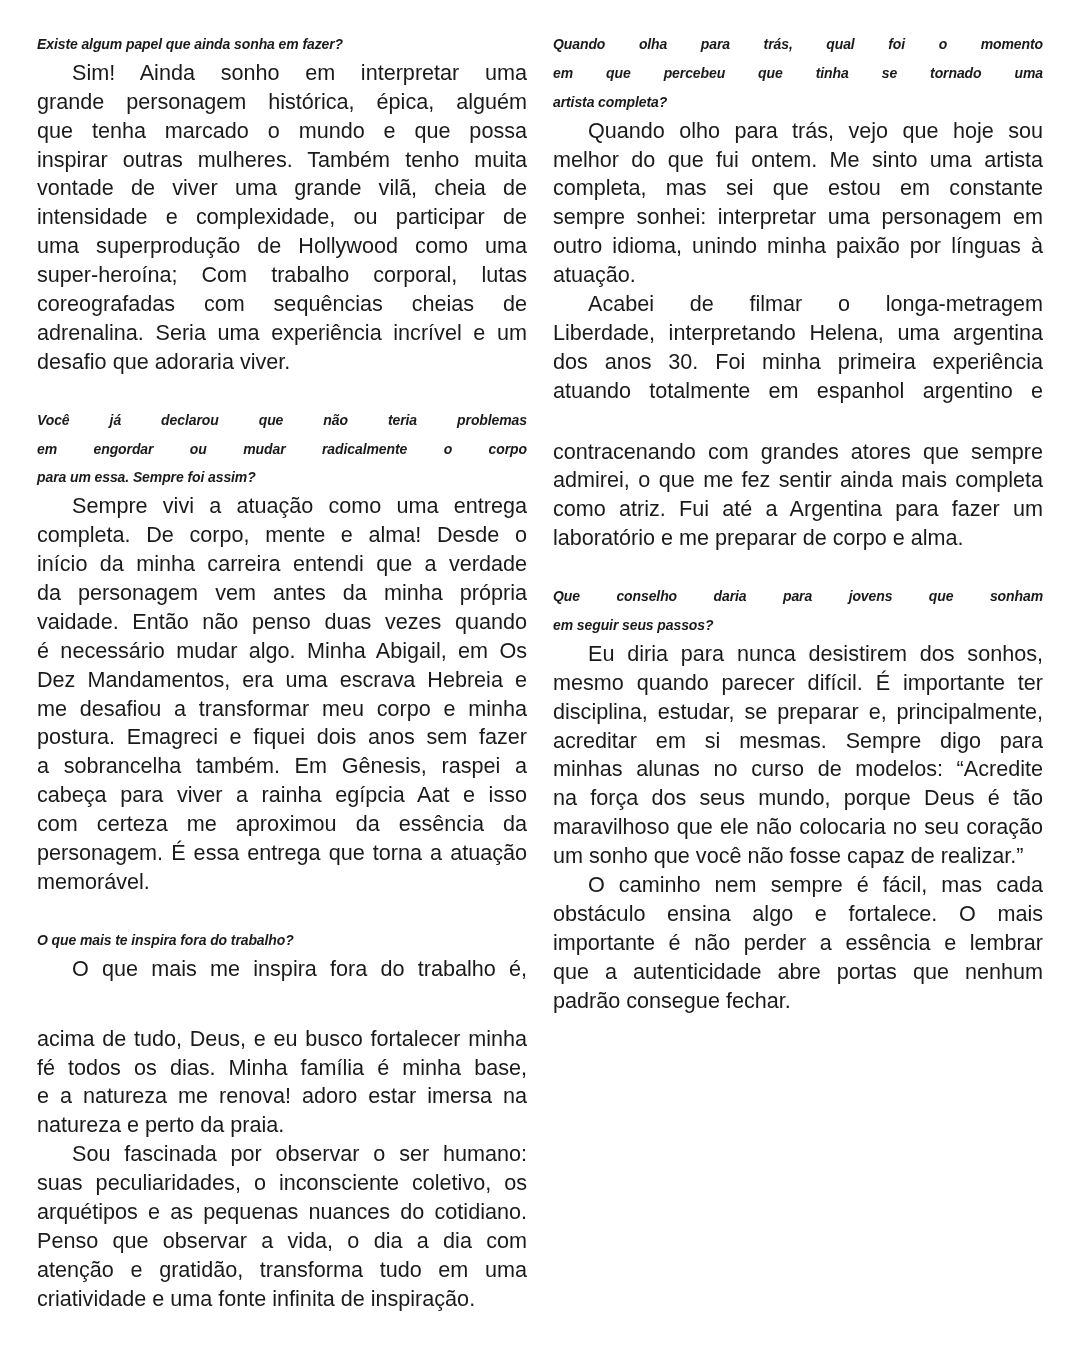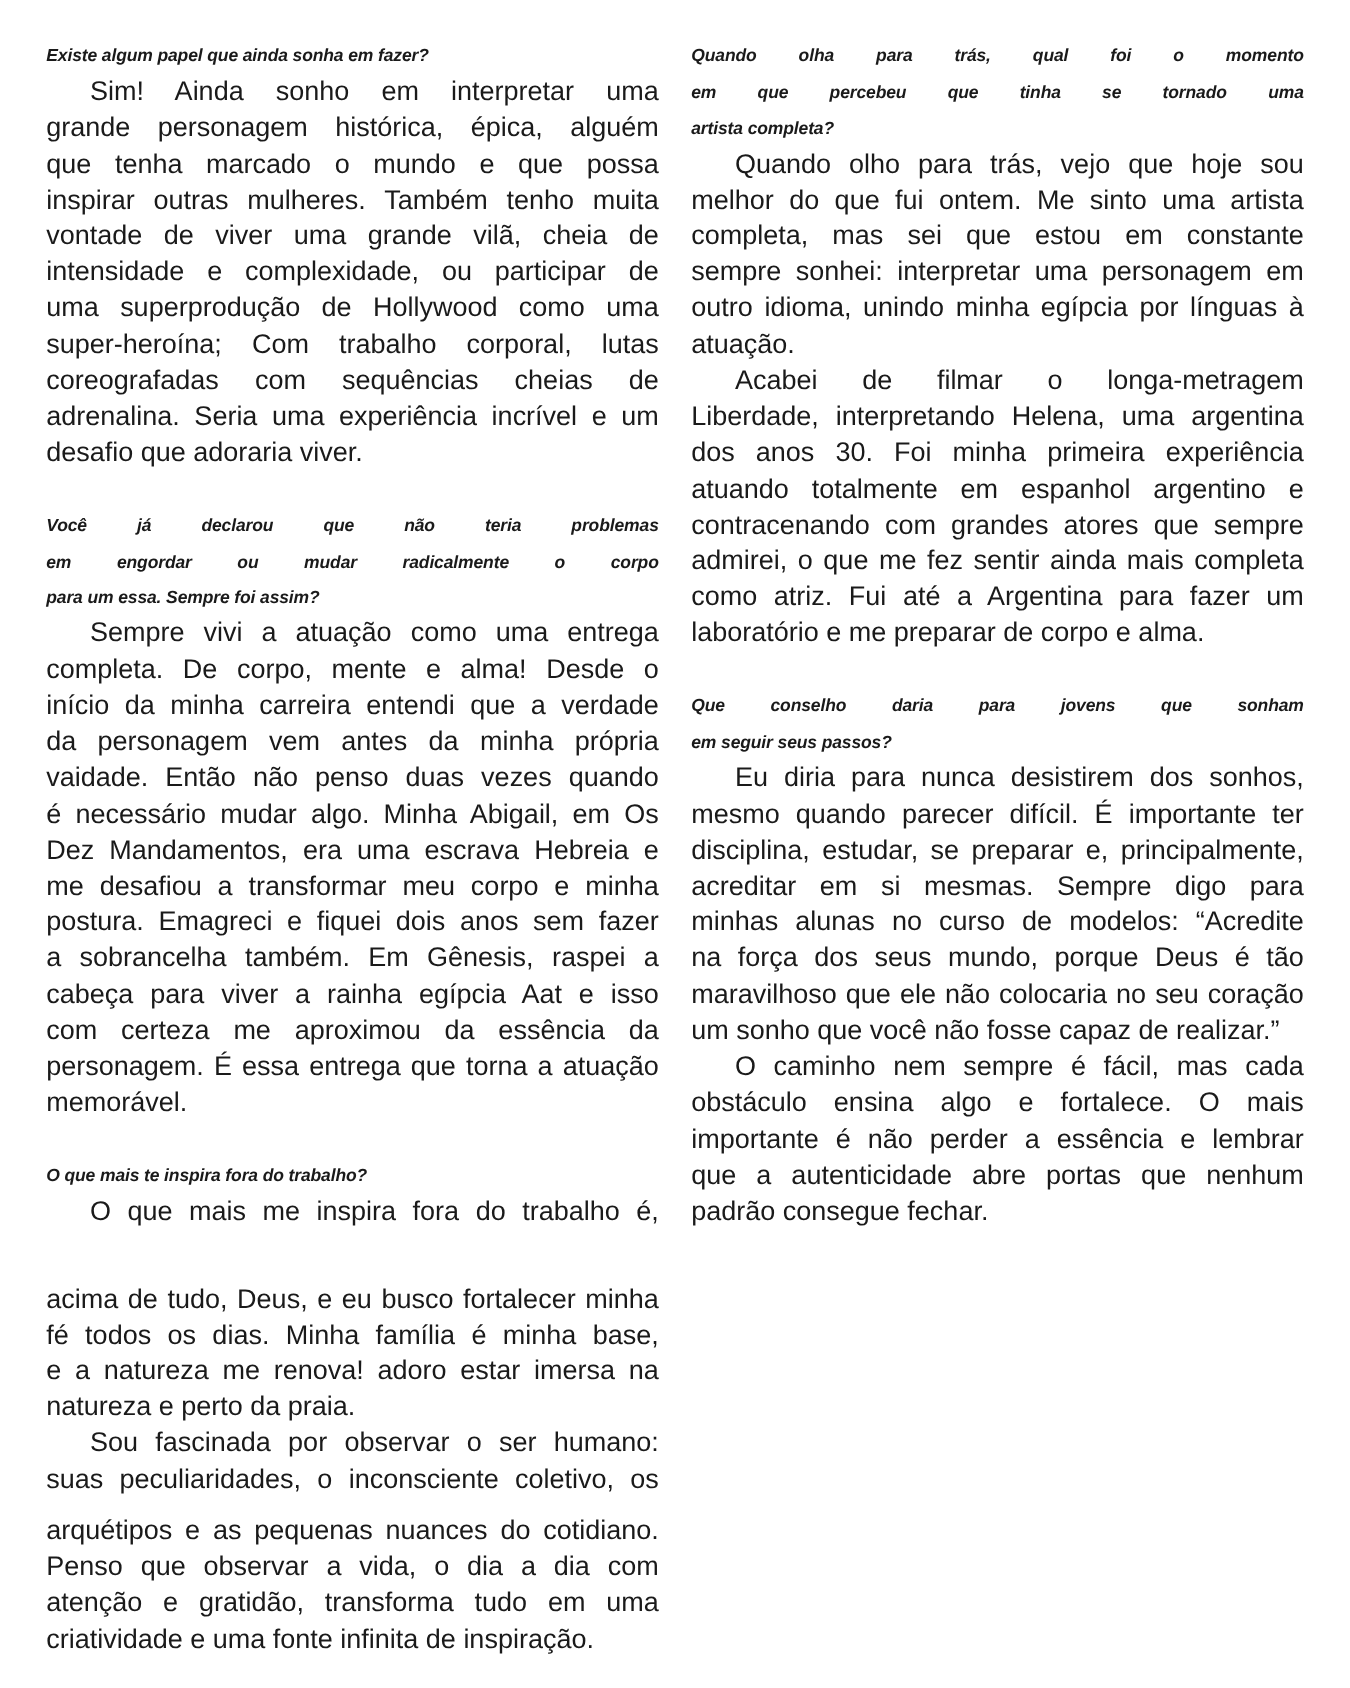--- a/index.html
+++ b/index.html
@@ -67,48 +67,48 @@
       <div class="a">
         <span class="line indent" style="white-space: normal;">O que mais me inspira fora do trabalho é,</span>
         <span class="line" style="white-space: normal; margin-top: 41px;">acima de tudo, Deus, e eu busco fortalecer minha</span>
         <span class="line" style="white-space: normal;">fé todos os dias. Minha família é minha base,</span>
         <span class="line" style="white-space: normal;">e a natureza me renova! adoro estar imersa na</span>
         <span class="line last">natureza e perto da praia.</span>
       </div>
       <div class="a">
         <span class="line indent" style="white-space: normal;">Sou fascinada por observar o ser humano:</span>
         <span class="line" style="white-space: normal;">suas peculiaridades, o inconsciente coletivo, os</span>
-        <span class="line" style="white-space: normal; margin-top: 12px;">arquétipos e as pequenas nuances do cotidiano.</span>
+        <span class="line" style="white-space: normal;">arquétipos e as pequenas nuances do cotidiano.</span>
         <span class="line" style="white-space: normal;">Penso que observar a vida, o dia a dia com</span>
         <span class="line" style="white-space: normal;">atenção e gratidão, transforma tudo em uma</span>
         <span class="line last">criatividade e uma fonte infinita de inspiração.</span>
       </div>
     </div>
   </div>
 <div class="col col-right">
     <div class="section">
       <div class="q">
         <span class="line" style="white-space: normal;">Quando olha para trás, qual foi o momento</span>
         <span class="line" style="white-space: normal;">em que percebeu que tinha se tornado uma</span>
         <span class="line last">artista completa?</span>
       </div>
       <div class="a">
         <span class="line indent" style="white-space: normal;">Quando olho para trás, vejo que hoje sou</span>
         <span class="line" style="white-space: normal;">melhor do que fui ontem. Me sinto uma artista</span>
         <span class="line" style="white-space: normal;">completa, mas sei que estou em constante</span>
         <span class="line" style="white-space: normal;">sempre sonhei: interpretar uma personagem em</span>
-        <span class="line" style="white-space: normal;">outro idioma, unindo minha egípcia por línguas à</span>
+        <span class="line" style="white-space: normal;">outro idioma, unindo minha paixão por línguas à</span>
         <span class="line last">atuação.</span>
       </div>
       <div class="a">
         <span class="line indent" style="white-space: normal;">Acabei de filmar o longa-metragem</span>
         <span class="line" style="white-space: normal;">Liberdade, interpretando Helena, uma argentina</span>
         <span class="line" style="white-space: normal;">dos anos 30. Foi minha primeira experiência</span>
         <span class="line" style="white-space: normal;">atuando totalmente em espanhol argentino e</span>
-        <span class="line" style="white-space: normal;">contracenando com grandes atores que sempre</span>
+        <span class="line" style="white-space: normal; margin-top: 32px;">contracenando com grandes atores que sempre</span>
         <span class="line" style="white-space: normal;">admirei, o que me fez sentir ainda mais completa</span>
         <span class="line" style="white-space: normal;">como atriz. Fui até a Argentina para fazer um</span>
         <span class="line last">laboratório e me preparar de corpo e alma.</span>
       </div>
     </div>
     <div class="gap"></div>
     <div class="section">
       <div class="q">
         <span class="line" style="white-space: normal;">Que conselho daria para jovens que sonham</span>
         <span class="line last">em seguir seus passos?</span>

